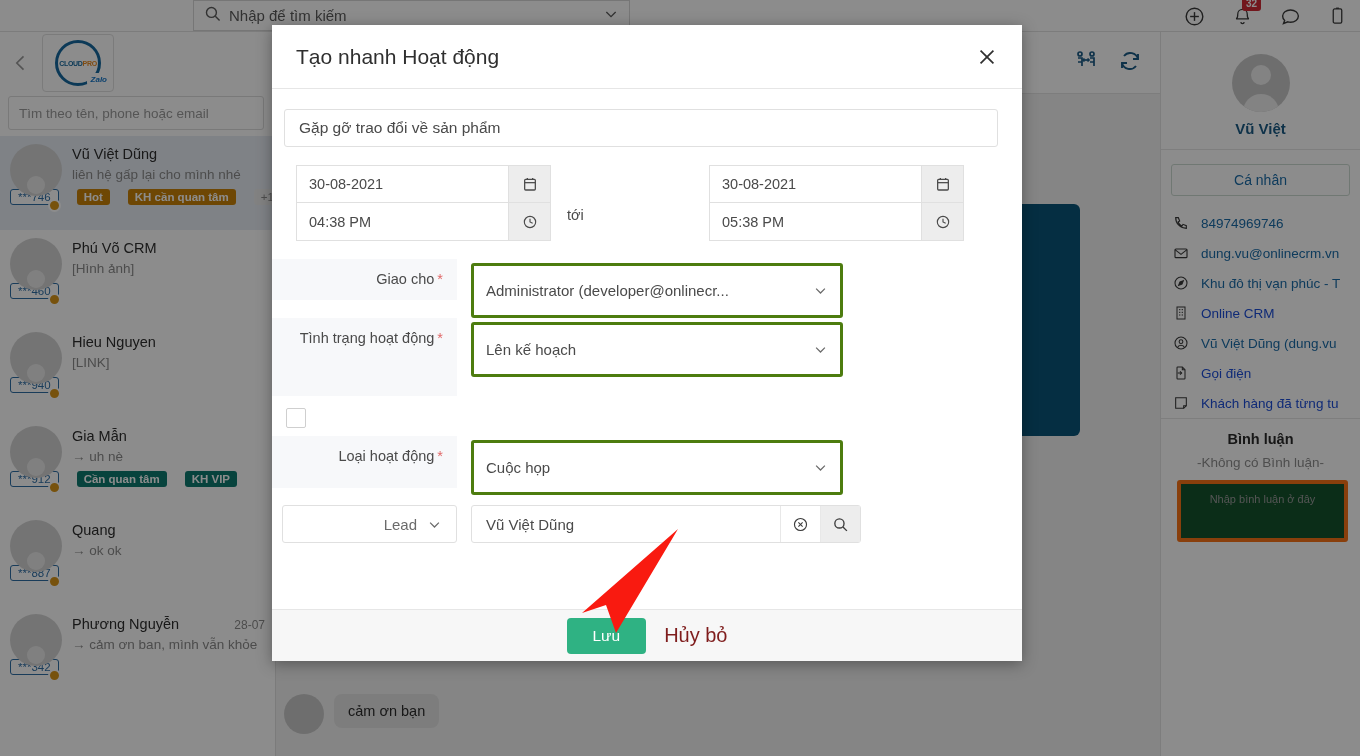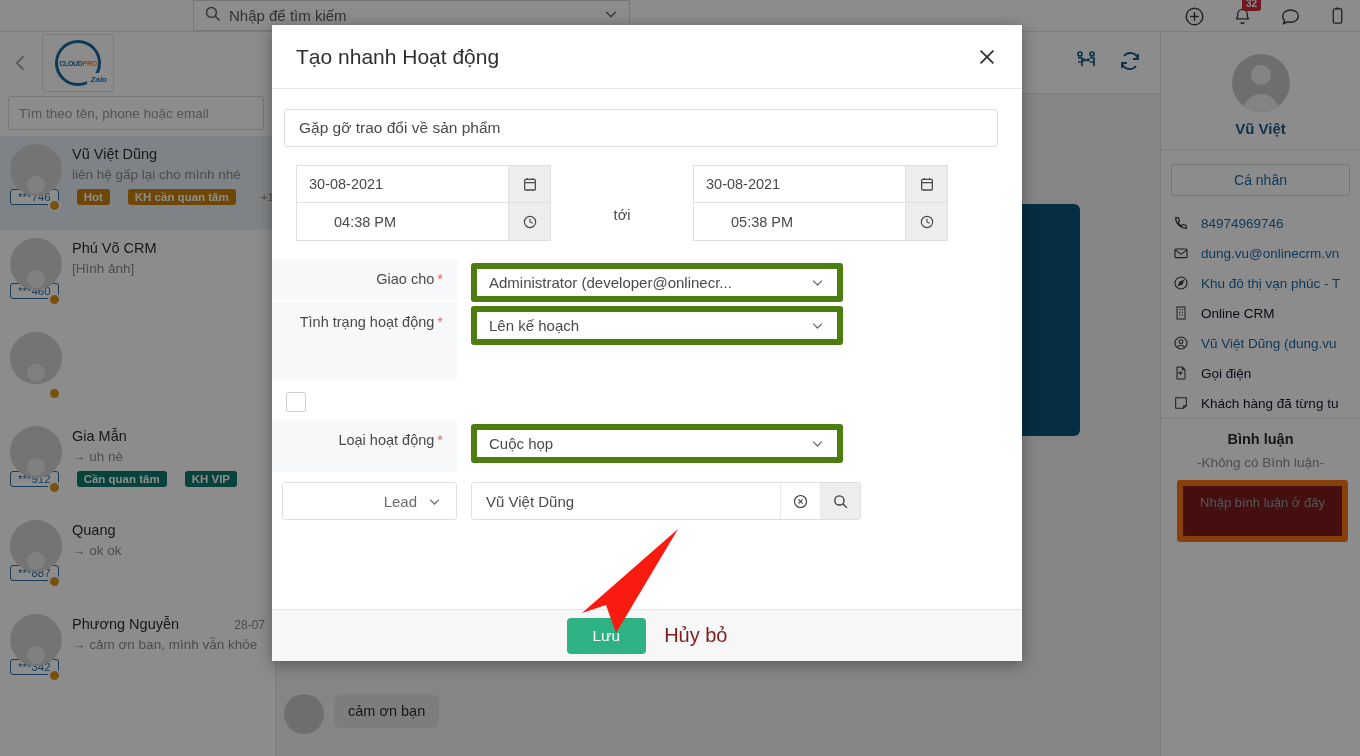--- a/index.html
+++ b/index.html
@@ -143,27 +143,27 @@
     display: flex; align-items: center; justify-content: center; color: #1b6ca8; font-size: 14px;
     background: #fff;
   }
   .rp-rows { margin-top: 12px; }
   .rp-row {
     display: flex; align-items: center; gap: 10px; padding: 7px 0 7px 12px;
     font-size: 13.5px; white-space: nowrap;
   }
   .rp-row .ic { flex: 0 0 18px; color: #3a3a3a; display: flex; }
   .rp-row .tx { color: #1b6ca8; }
-  .rp-row .tx.dark { color: #0f172a; }
+  .rp-row .tx.dark { color: #1d4ed8; }
   .rp-sec { border-top: 1px solid #e6e6e6; margin-top: 0; padding: 12px 12px 2px 12px; text-align: center; }
   .rp-sec h4 { font-size: 14.5px; color: #2b2b2b; font-weight: 700; }
   .rp-empty { font-size: 13.5px; color: #8e8e8e; margin-top: 8px; }
   .rp-input {
-    margin-top: 10px; border: 6px solid #f97316; border-radius: 3px; height: 62px;
-    padding: 9px 10px; font-size: 13px; color: #9b9b9b; background: #7f1d1d; margin-left: 4px;
+    margin-top: 10px; border: 4px solid #f97316; border-radius: 3px; height: 62px;
+    padding: 9px 10px; font-size: 11px; color: #9b9b9b; background: #14532d; margin-left: 4px;
   }
 
   
   .dim {
     position: absolute; inset: 0; background: rgba(0,0,0,0.45); z-index: 40;
   }
 
   
   .modal {
     position: absolute; left: 272px; top: 25px; width: 750px; height: 636px;
@@ -183,41 +183,41 @@
     margin: 20px 24px 0 12px; height: 38px; border: 1px solid #e0e0e0; border-radius: 3px;
     display: flex; align-items: center; padding: 0 14px; font-size: 15.5px; color: #4a4a4a;
   }
 
   .dt-row { display: flex; align-items: flex-start; margin: 18px 24px 0 24px; }
   .dt-col { width: 255px; }
   .dt-field {
     height: 38px; border: 1px solid #e0e0e0; display: flex; align-items: stretch;
     background: #fff;
   }
-  .dt-field + .dt-field { border-top: none; padding-left: 25px; }
+  .dt-field + .dt-field { border-top: none; }
   .dt-val { flex: 1; display: flex; align-items: center; padding: 0 12px; font-size: 14.5px; color: #4a4a4a; }
   .dt-btn {
     width: 42px; background: #ededed; border-left: 1px solid #e0e0e0;
     display: flex; align-items: center; justify-content: center; color: #4a4a4a;
   }
   .dt-sep {
-    width: 142px; text-align: center; font-size: 14.5px; color: #4a4a4a; padding-top: 42px;
+    width: 142px; font-size: 14.5px; color: #4a4a4a; padding-top: 42px; margin-left: 16px;
   }
 
   .form-area { margin-top: 18px; position: relative; }
   .form-row { display: flex; align-items: flex-start; min-height: 40px; }
   .lbl-cell {
     width: 185px; flex: 0 0 185px; background: #f7f8fa; text-align: right;
     padding: 10px 14px 10px 8px; font-size: 14.5px; color: #4a4a4a; line-height: 1.45;
     min-height: 100%;
   }
   .req { color: #e06767; margin-left: 3px; }
   .ctl-cell { flex: 1; padding: 4px 0 0 14px; }
   .select {
-    height: 39px; border: 6px solid #4d7c0f; border-radius: 3px; display: flex;
+    height: 55px; border: 3px solid #4d7c0f; border-radius: 3px; display: flex;
     align-items: center; padding: 0 12px; font-size: 15px; color: #4a4a4a; background: #fff;
   }
   .select .txt { flex: 1; white-space: nowrap; overflow: hidden; }
   .select .chev { color: #6a6a6a; display: flex; }
   .w-narrow { width: 372px; }
   .w-wide { width: 372px; }
   .checkbox {
     width: 20px; height: 20px; border: 1px solid #cfcfcf; border-radius: 2px; background: #fff;
     margin-top: 8px;
   }
@@ -362,20 +362,28 @@
 
        </div>
      </div>
      </div>
           <div class="contact">
             <div class="avatar-wrap">
        <div class="avatar">
                 <div class="head"></div>
               </div>
        <div class="status-dot"></div>
+     </div>
+     <div class="c-body">
+       <div class="c-name">Hieu Nguyen</div>
+       <div class="c-msg">[LINK]</div>
+       <div class="c-tagrow">
+         <span class="phone-chip">***940</span>
+
+       </div>
      </div>
      </div>
           <div class="contact">
             <div class="avatar-wrap">
        <div class="avatar">
                 <div class="head"></div>
               </div>
        <div class="status-dot"></div>
      </div>
      <div class="c-body">

